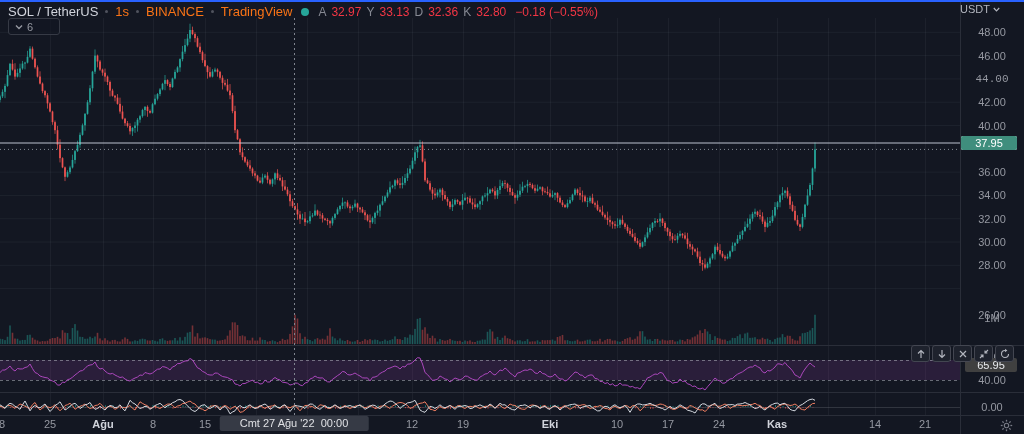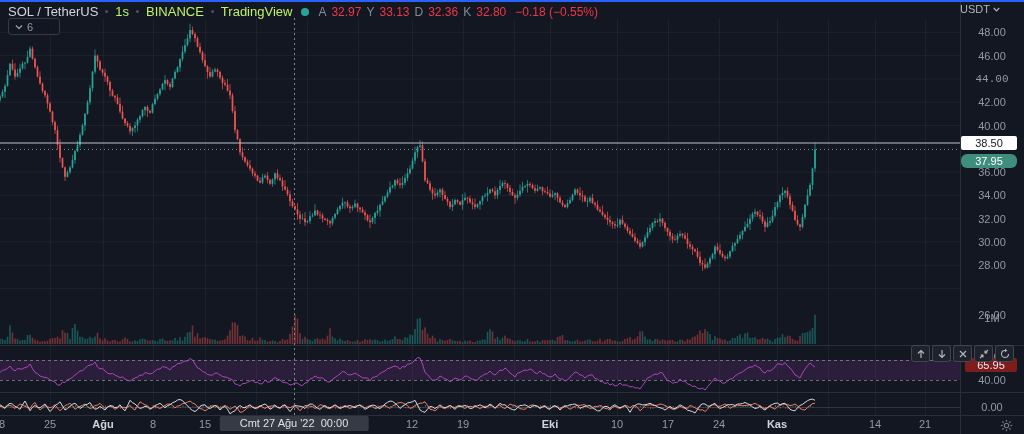--- a/index.html
+++ b/index.html
@@ -5,21 +5,21 @@
   html,body{margin:0;padding:0;background:#131722;}
   .root{position:relative;width:1024px;height:434px;background:#131722;overflow:hidden;
         font-family:"Liberation Sans",sans-serif;-webkit-font-smoothing:antialiased;}
   .top-accent{position:absolute;left:0;top:0;width:1024px;height:2px;background:#2962ff;z-index:30;}
   svg.chart{position:absolute;left:0;top:0;z-index:1;}
 
   
   .legend{position:absolute;left:8px;top:4px;display:flex;align-items:center;gap:7px;z-index:20;
           font-size:13px;color:#d1d4dc;white-space:nowrap;}
   .legend .sep{width:3px;height:3px;border-radius:50%;background:#50535e;}
-  .legend .dim{color:#bef264;}
+  .legend .dim{color:#f97316;}
   .status-dot{width:8px;height:8px;border-radius:50%;background:#26a69a;margin:0 2px;}
   .ohlc{display:flex;align-items:center;gap:5px;font-size:12px;}
   .ohlc .k{color:#868993;}
   .ohlc .v{color:#f23645;}
   .change{font-size:12px;color:#f23645;margin-left:2px;}
 
   .collapse-btn{position:absolute;left:8px;top:18px;height:15px;min-width:38px;z-index:20;
       display:flex;align-items:center;gap:4px;padding:0 6px;border:1px solid #363a45;border-radius:3px;
       background:rgba(19,23,34,.7);color:#9598a1;font-size:11px;cursor:pointer;}
 
@@ -30,21 +30,21 @@
 
   
   .price-axis{position:absolute;left:960px;top:0;width:64px;height:415px;z-index:10;}
   .pa-tick{position:absolute;left:0;width:100%;text-align:center;font-size:11px;color:#9598a1;}
   .currency{position:absolute;left:0;top:3px;width:100%;text-align:center;font-size:11px;color:#b2b5be;
             display:flex;align-items:center;justify-content:flex-start;gap:3px;cursor:pointer;}
   .px-label{position:absolute;left:1px;width:56px;height:14px;border-radius:2px;text-align:center;
             font-size:11px;line-height:14px;z-index:12;}
   .px-label.alert{background:#ffffff;color:#131722;}
   .px-label.last{background:#3f8e7d;color:#ffffff;}
-  .px-label.rsi{background:#7f1d1d;color:#e8eaee;left:5px;width:52px;}
+  .px-label.rsi{background:#404040;color:#e8eaee;left:5px;width:52px;}
 
   
   .time-axis{position:absolute;left:0;top:415px;width:1024px;height:19px;z-index:10;}
   .ta-tick{position:absolute;top:3px;width:34px;margin-left:-17px;text-align:center;
            font-size:11px;color:#9598a1;}
   .ta-tick.bold{color:#d1d4dc;font-weight:700;}
   .ta-tooltip{position:absolute;top:1px;height:15px;transform:translateX(-50%);
       background:#363a45;border-radius:2px;color:#dfe0e4;font-size:11px;line-height:15px;
       padding:0 20px;white-space:pre;z-index:12;}
   .gear{position:absolute;left:1000px;top:3px;cursor:pointer;}
@@ -1467,21 +1467,21 @@
   </div>
 
   <div class="price-axis" id="price-axis">
     <div class="currency">
       <span>USDT</span>
       <svg width="7" height="5" viewBox="0 0 7 5">
         <polyline points="0.8,1 3.5,3.8 6.2,1" fill="none" stroke="#b2b5be" stroke-width="1.2"></polyline>
       </svg>
     </div>
     <div class="px-label alert" id="alert-label" style="top: 136px;">38.50</div>
-    <div class="px-label last" id="last-label" style="top: 154px; border-radius: 6px;">37.95</div>
+    <div class="px-label last" id="last-label" style="top: 136px;">37.95</div>
     <div class="pa-tick" style="top:312px">1M</div>
     <div class="pa-tick" style="top:351px">80.00</div>
     <div class="px-label rsi" style="top:358px">65.95</div>
     <div class="pa-tick" style="top:374px">40.00</div>
     <div class="pa-tick" style="top:401px">0.00</div>
   <div class="pa-tick" style="top: 26.325px;">48.00</div>
       <div class="pa-tick" style="top: 49.625px;">46.00</div>
       <div class="pa-tick" style="top: 72.925px; font-family: Liberation Mono, monospace;">44.00</div>
       <div class="pa-tick" style="top: 96.225px;">42.00</div>
       <div class="pa-tick" style="top: 119.525px;">40.00</div>

